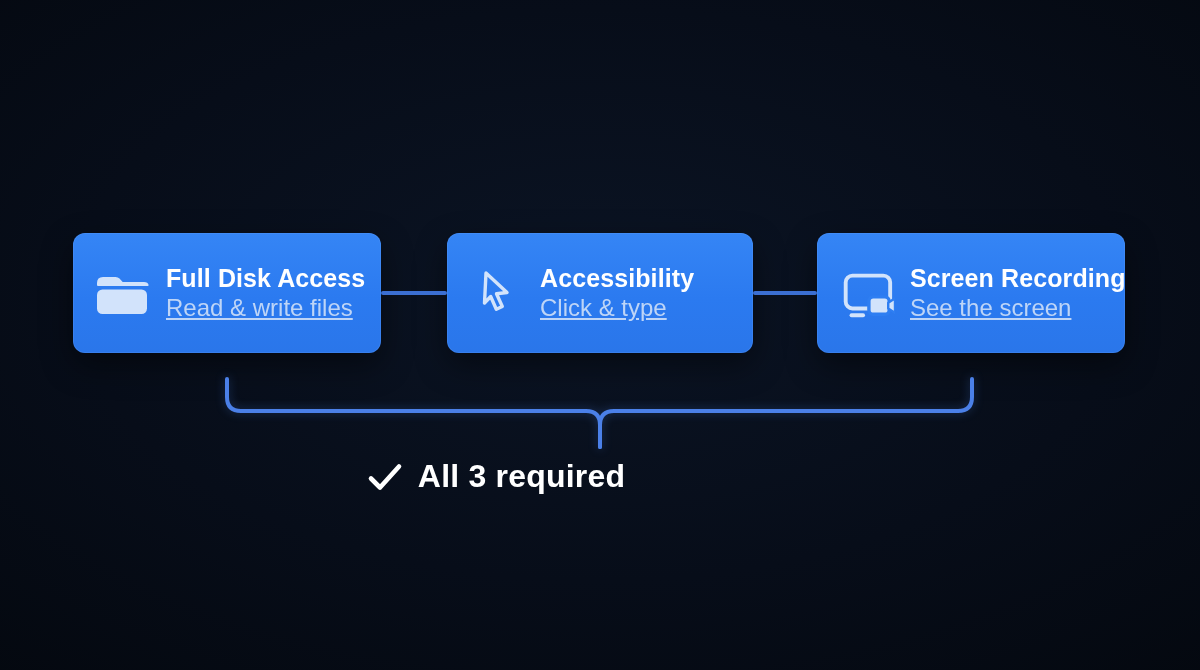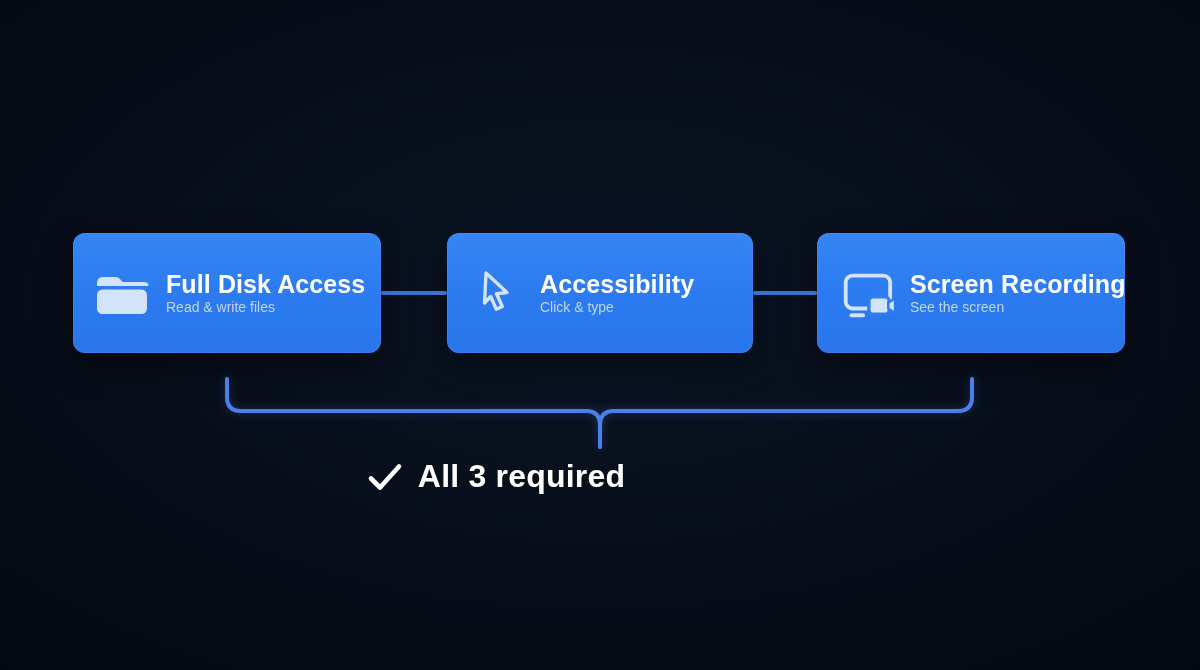--- a/index.html
+++ b/index.html
@@ -43,25 +43,26 @@
   .card .title {
     color: #ffffff;
     font-size: 25px;
     font-weight: 700;
     line-height: 1.2;
     letter-spacing: 0.1px;
     white-space: nowrap;
   }
   .card .subtitle {
     color: #bed5f7;
-    font-size: 14px;
+    font-size: 24px;
     font-weight: 400;
     line-height: 1.25;
     margin-top: 0;
     white-space: nowrap;
+    text-decoration: underline;
   }
 
   .connector {
     position: absolute;
     top: 291px;
     height: 4px;
     border-radius: 2px;
     background: #3b6fd2;
   }
   .connector-1 { left: 381px; width: 66px; }

